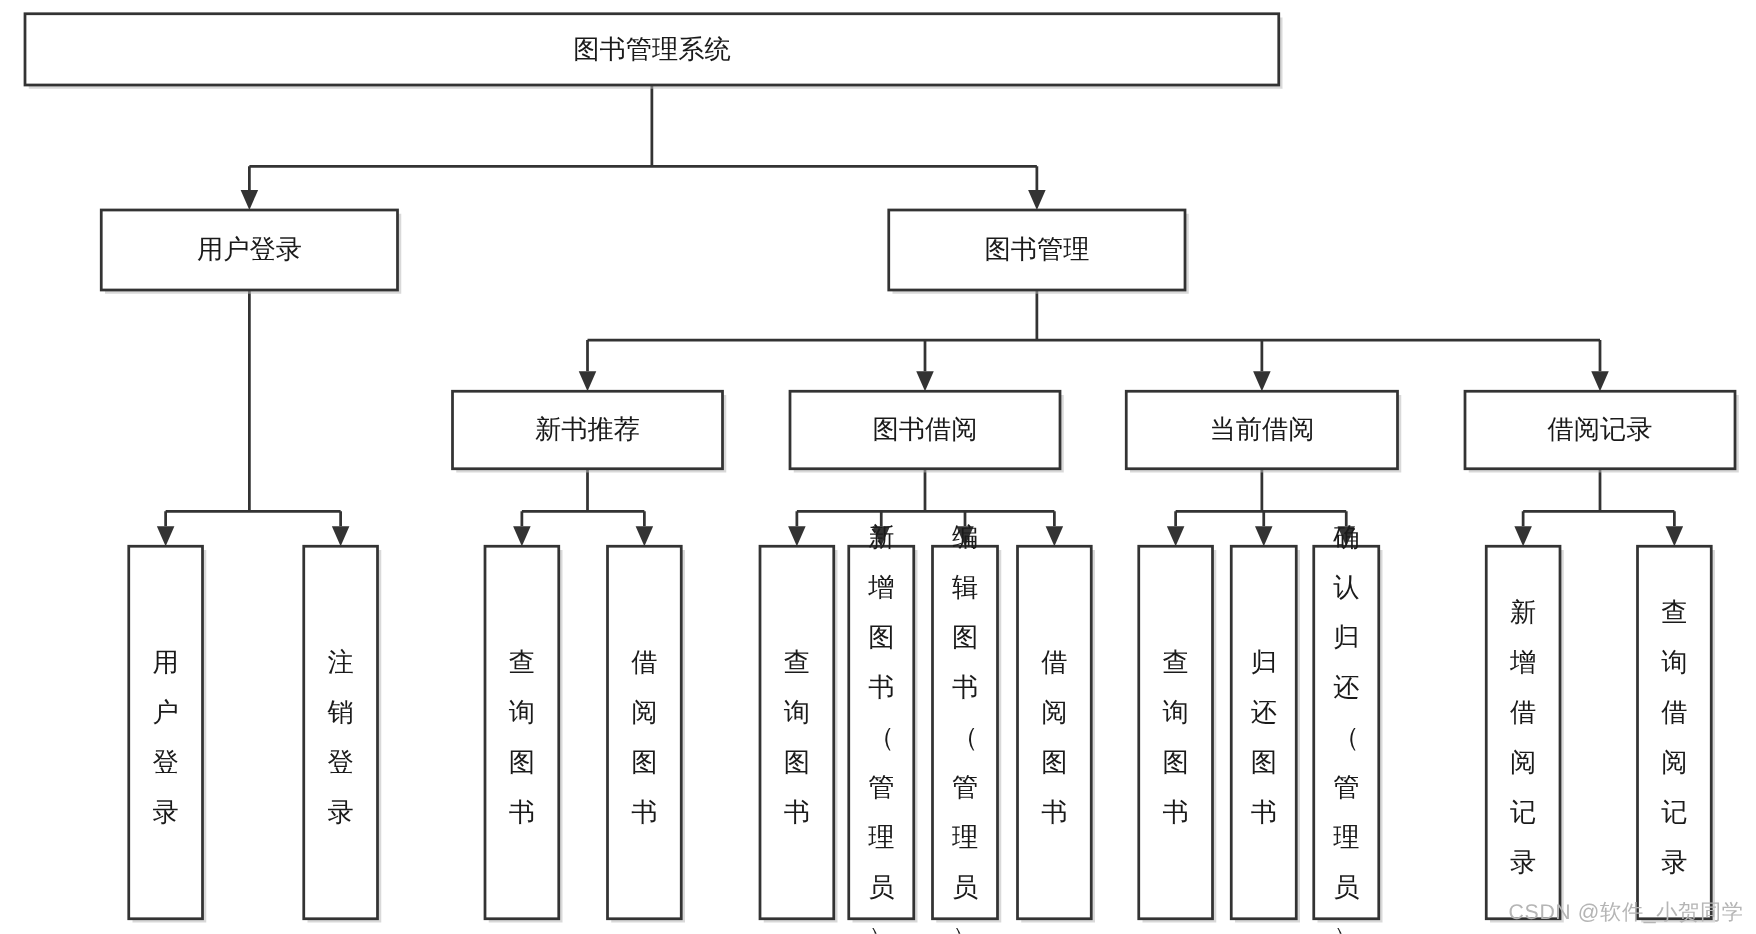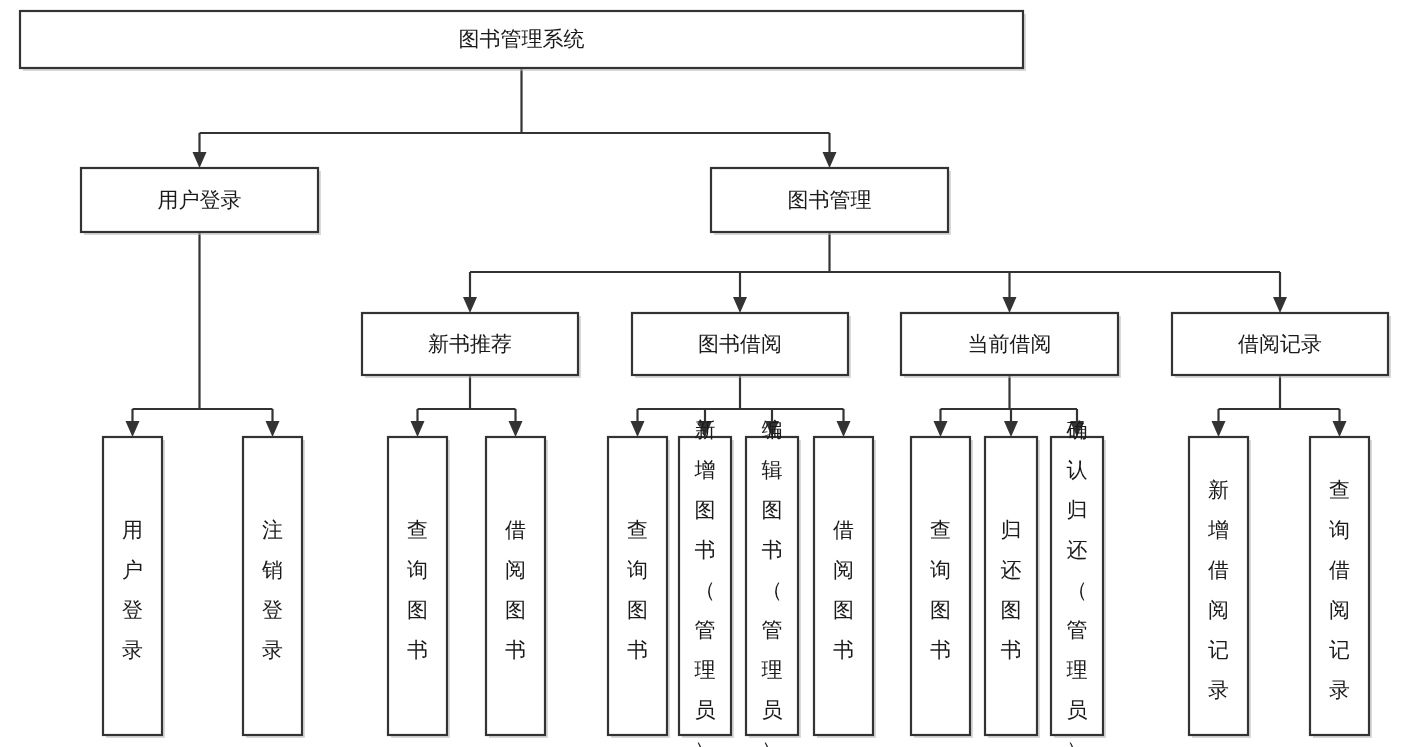--- a/index.html
+++ b/index.html
@@ -239,13 +239,14 @@
           <text x="1218.5" class="node-label-vert"><tspan x="1218.5" y="497.2">新</tspan><tspan x="1218.5" y="537.2">增</tspan><tspan x="1218.5" y="577.2">借</tspan><tspan x="1218.5" y="617.2">阅</tspan><tspan x="1218.5" y="657.2">记</tspan><tspan x="1218.5" y="697.2">录</tspan></text>
         </g>
         <g>
           <rect x="1313" y="440" width="59" height="298" class="node-shadow"></rect>
           <rect x="1310" y="437" width="59" height="298" class="node-box"></rect>
           <text x="1339.5" class="node-label-vert"><tspan x="1339.5" y="497.2">查</tspan><tspan x="1339.5" y="537.2">询</tspan><tspan x="1339.5" y="577.2">借</tspan><tspan x="1339.5" y="617.2">阅</tspan><tspan x="1339.5" y="657.2">记</tspan><tspan x="1339.5" y="697.2">录</tspan></text>
         </g>
       </g>
   </svg>
 
+  <div class="watermark">CSDN @软件_小贺同学</div>
 </div>
 
 </body></html>

